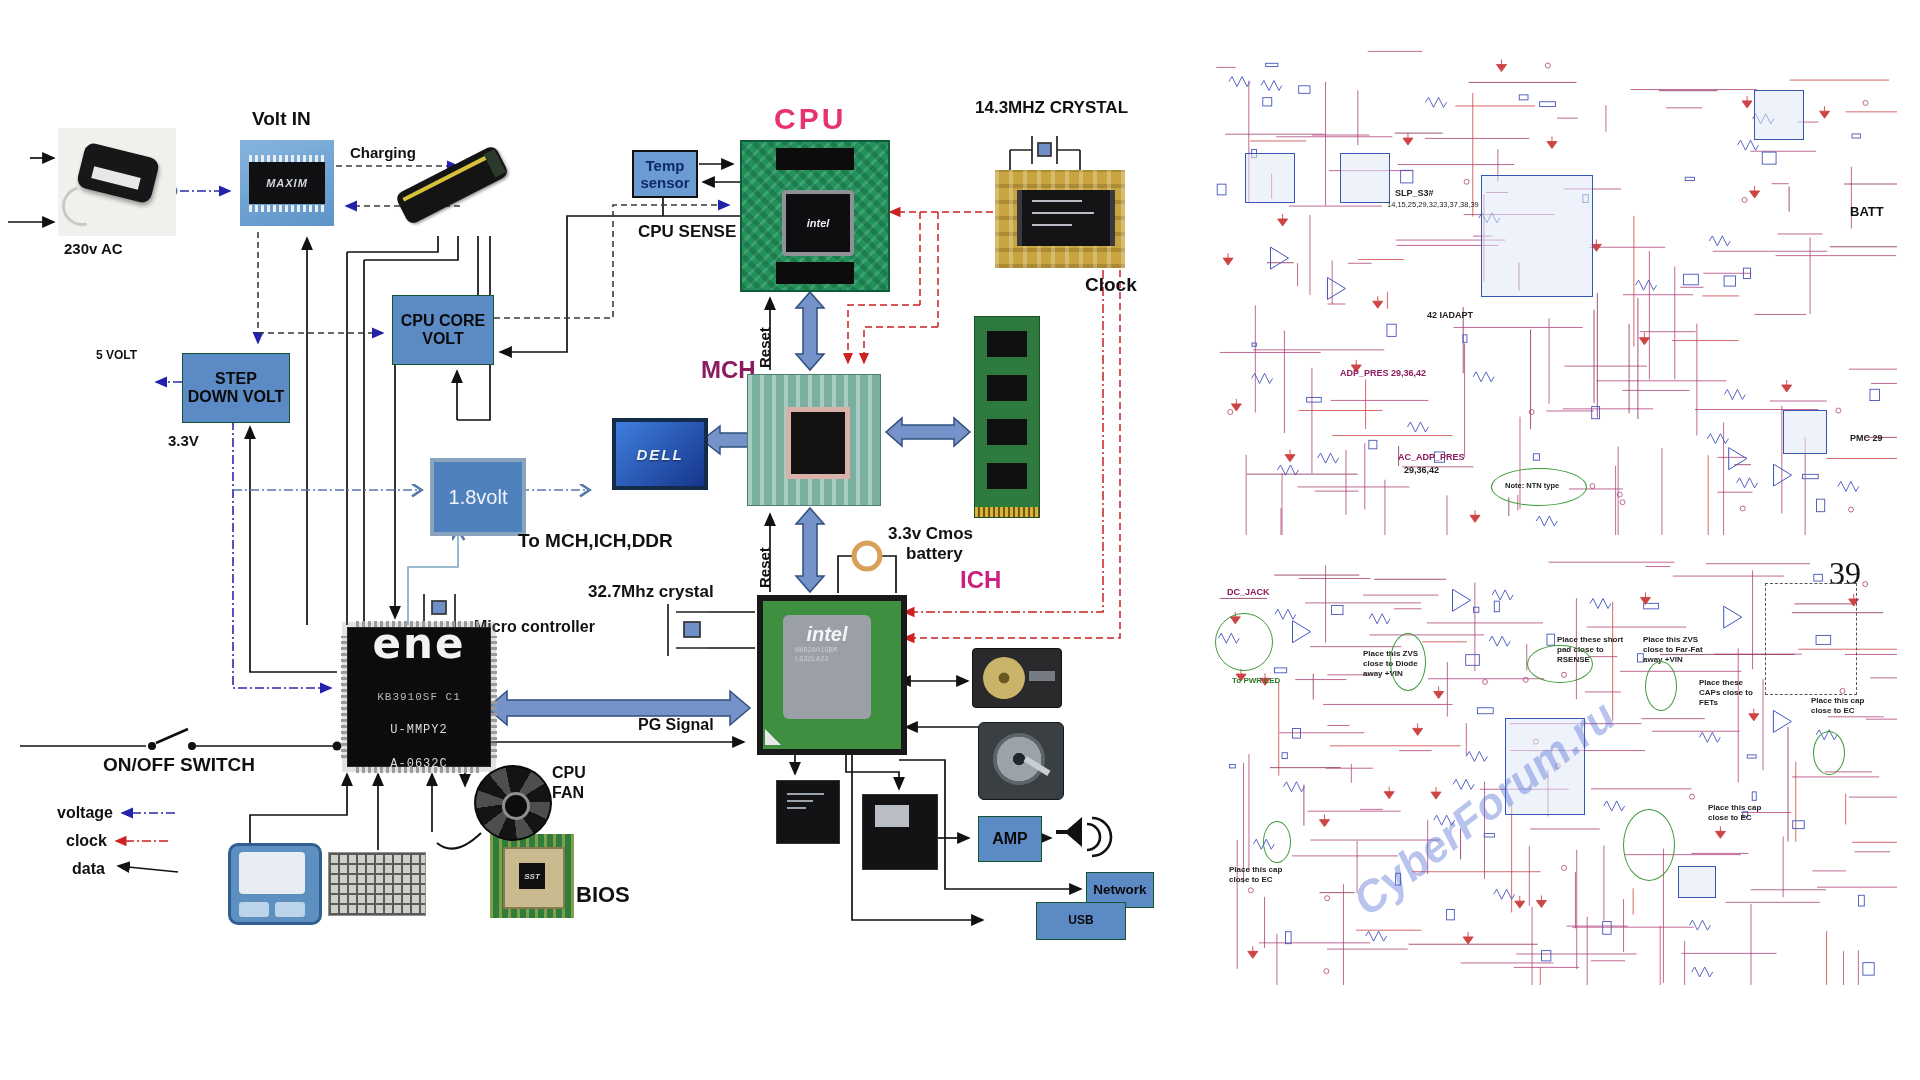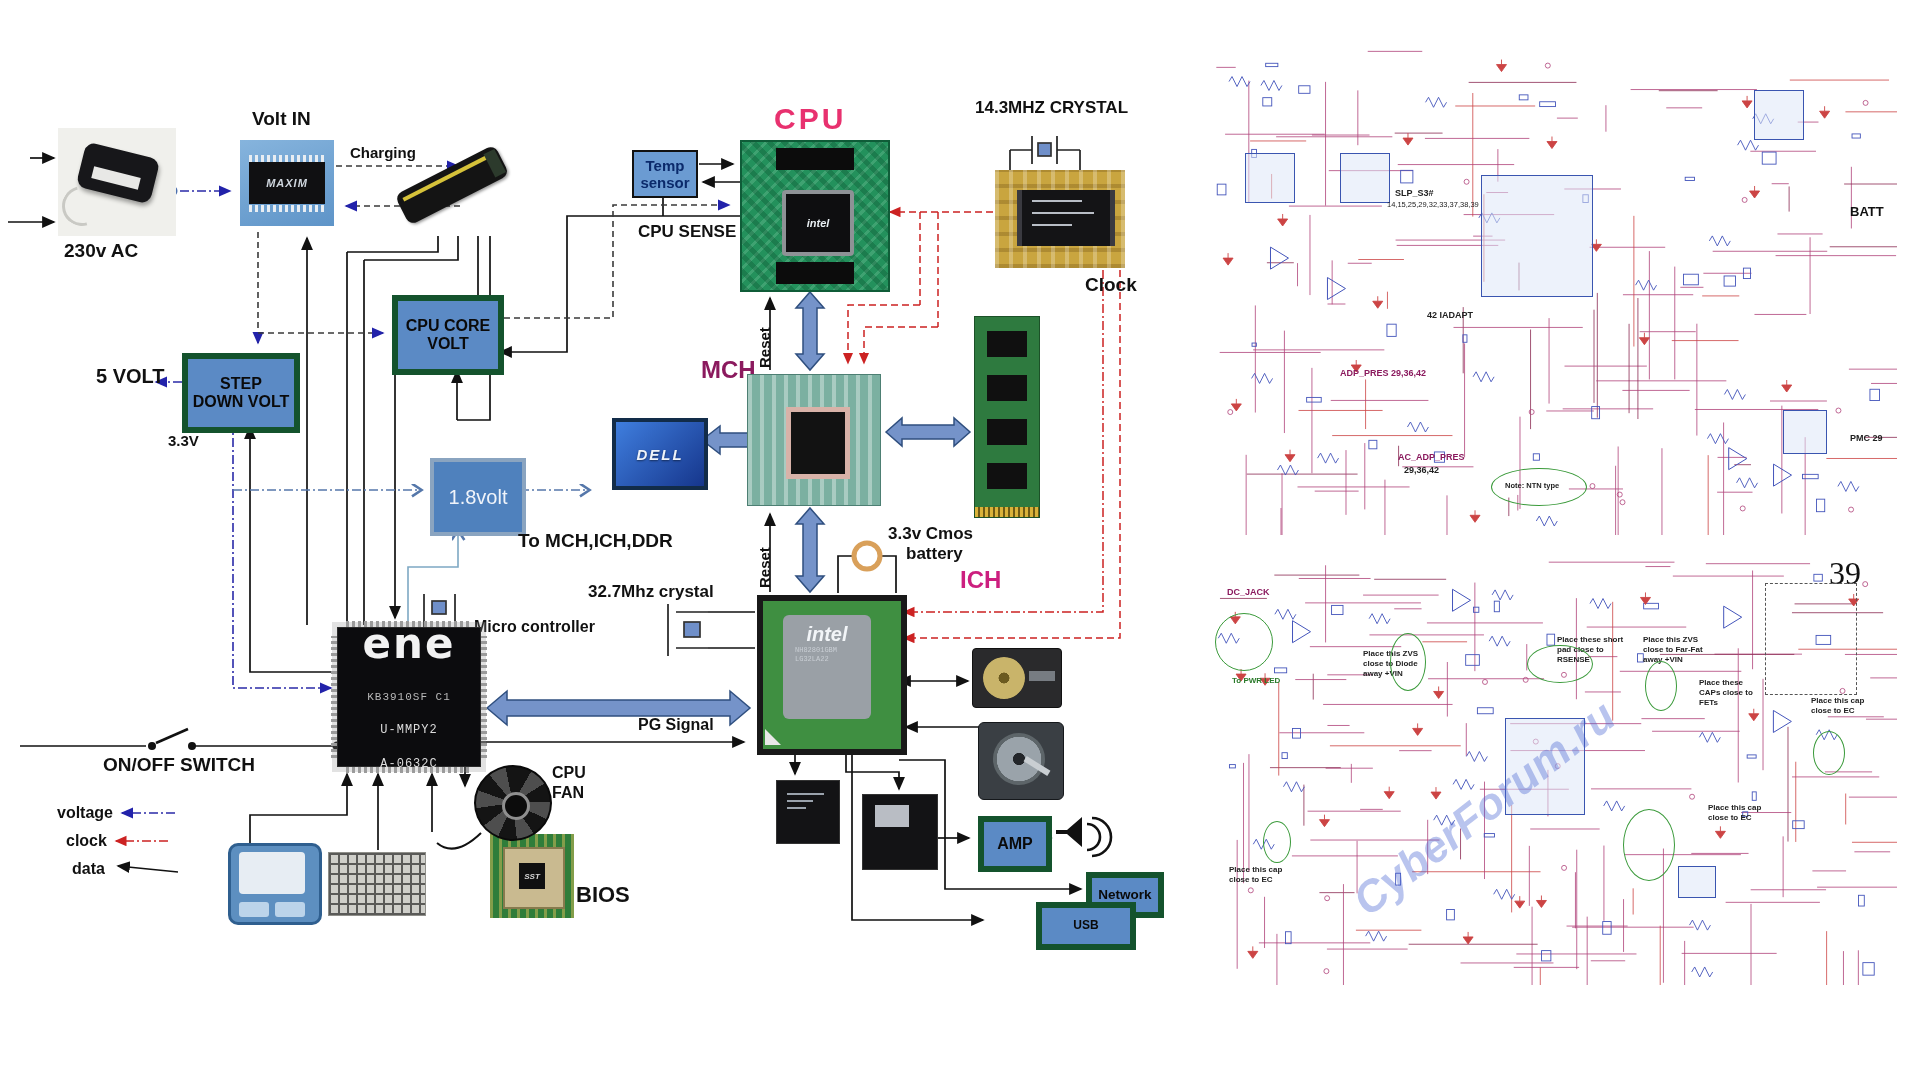--- a/index.html
+++ b/index.html
@@ -1,20 +1,20 @@
 <!DOCTYPE html>
 <html><head>
 <meta charset="utf-8">
 <style>
   html,body{margin:0;padding:0;background:#fff;}
   #stage{position:relative;width:1920px;height:1080px;background:#fff;overflow:hidden;
          font-family:"Liberation Sans",sans-serif;}
   .abs{position:absolute;}
   .lbl{position:absolute;font-weight:bold;color:#111;white-space:nowrap;}
-  .bluebox{position:absolute;background:#5b8ac5;border:6px solid #14532d;color:#0a0a0a;
+  .bluebox{position:absolute;background:#5b8ac5;border:1px solid #14532d;color:#0a0a0a;
            font-weight:bold;display:flex;flex-direction:column;align-items:center;
            justify-content:center;text-align:center;line-height:1.15;}
   .wires{position:absolute;left:0;top:0;pointer-events:none;}
   
   .photo{position:absolute;}
   .p-adapter{background:#f0f0ec;}
   .p-adapter .body{position:absolute;left:22px;top:22px;width:76px;height:46px;background:#17171a;
      border-radius:10px;transform:rotate(14deg);box-shadow:2px 3px 4px rgba(0,0,0,.35);}
   .p-adapter .strip{position:absolute;left:34px;top:44px;width:48px;height:12px;background:#e8e8e6;
      transform:rotate(14deg);}
@@ -244,40 +244,40 @@
       <path d="M1056,830 h11 l15,-13 v30 l-15,-13 h-11 z" fill="#111"></path>
       <path d="M1087,824 a13,13 0 0 1 0,26 M1092,818 a19,19 0 0 1 0,38" stroke="#111" stroke-width="2.6" fill="none"></path>
     </g>
   </svg>
 
   <div class="photo p-adapter" style="left:58px;top:128px;width:118px;height:108px;">
     <div class="body"></div>
       <div class="strip"></div>
       <div class="cord"></div>
   </div>
-  <div class="lbl" style="left:64px;top:240px;font-size:19px;text-align:center;">230v AC</div>
+  <div class="lbl" style="left:64px;top:240px;font-size:15px;text-align:center;">230v AC</div>
 
   <div class="lbl" style="left:252px;top:108px;font-size:19px;text-align:center;">Volt IN</div>
   <div class="photo p-voltin" style="left:240px;top:140px;width:94px;height:86px;">
     <div class="pins-t"></div>
     <div class="ic">
         <span>MAXIM</span>
       </div>
     <div class="pins-b"></div>
   </div>
 
   <div class="lbl" style="left:350px;top:144px;font-size:15px;">Charging</div>
   <div class="photo p-batt" style="left:398px;top:138px;width:104px;height:98px;">
     <div class="cell">
         <div class="stripe"></div>
         <div class="cap"></div>
       </div>
   </div>
 
-  <div class="lbl" style="left:96px;top:348px;font-size:20px;margin-top:17px;">5 VOLT</div>
+  <div class="lbl" style="left:96px;top:348px;font-size:12px;">5 VOLT</div>
   <div class="bluebox" style="left:182px;top:353px;width:106px;height:68px;font-size:16px;">
     <span>STEP</span>
     <span>DOWN VOLT</span>
   </div>
   <div class="lbl" style="left:168px;top:432px;font-size:15px;">3.3V</div>
 
   <div class="bluebox" style="left:392px;top:295px;width:100px;height:68px;font-size:16px;">
     <span>CPU CORE</span>
     <span>VOLT</span>
   </div>
@@ -345,21 +345,21 @@
         <span>NH82801GBM</span><br>
         <span>LG32LA22</span>
       </div>
     </div>
     <div class="notch"></div>
   </div>
 
   <div class="lbl" style="left:588px;top:582px;font-size:17px;">32.7Mhz crystal</div>
   <div class="lbl" style="left:474px;top:618px;font-size:16px;">Micro controller</div>
 
-  <div class="photo p-ene" style="left:337px;top:627px;width:142px;height:138px;gap:20px;">
+  <div class="photo p-ene" style="left:347px;top:627px;width:142px;height:138px;gap:20px;">
     <div class="pinstrip-h" style="left:8px;right:8px;top:-7px;width:auto;"></div>
     <div class="pinstrip-h" style="left:8px;right:8px;bottom:-7px;width:auto;"></div>
     <div class="pinstrip-v" style="top:8px;bottom:8px;left:-7px;height:auto;"></div>
     <div class="pinstrip-v" style="top:8px;bottom:8px;right:-7px;height:auto;"></div>
     <div class="logo">ene</div>
     <div class="l1">KB3910SF C1</div>
     <div class="l2">U-MMPY2</div>
     <div class="l3">A-0632C</div>
   </div>
 

